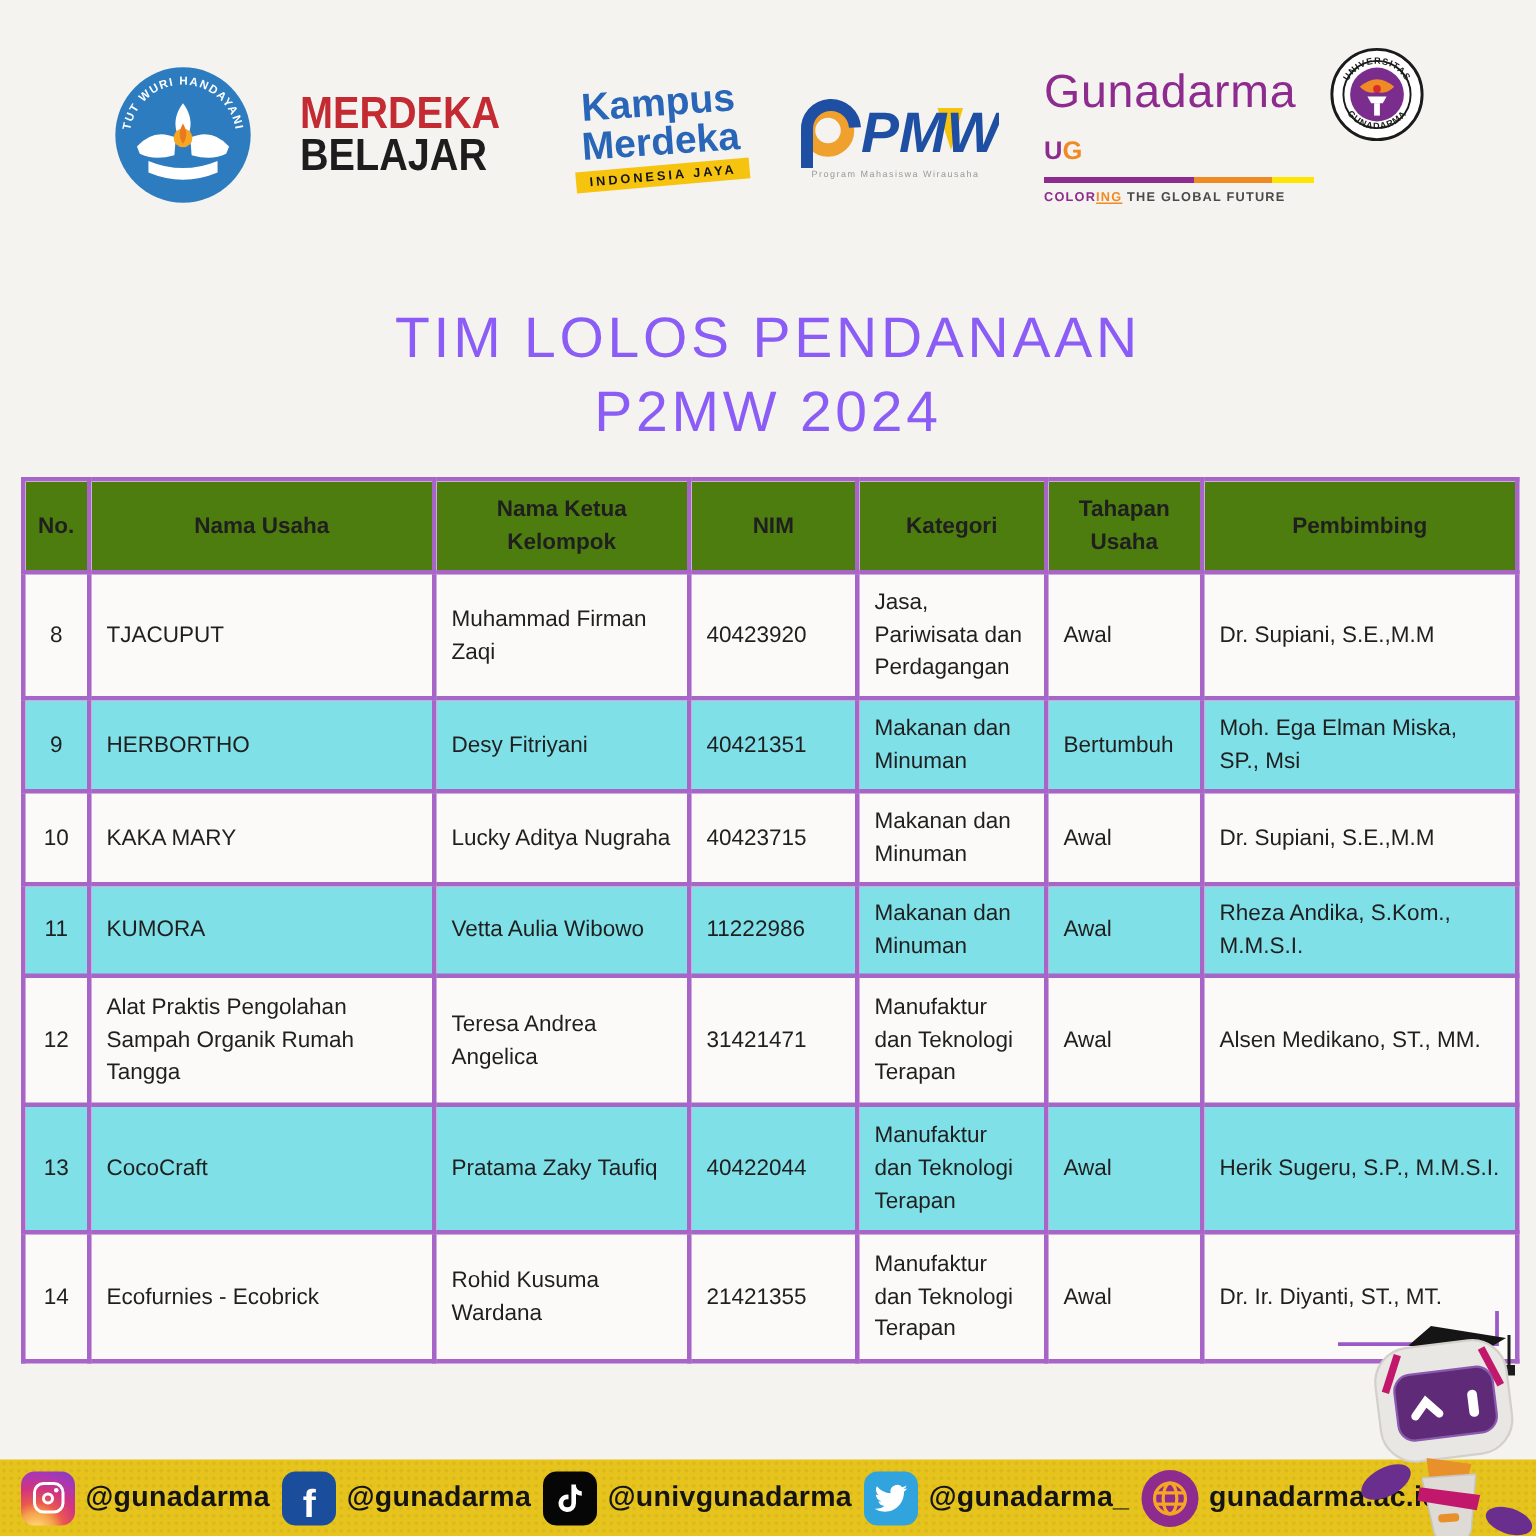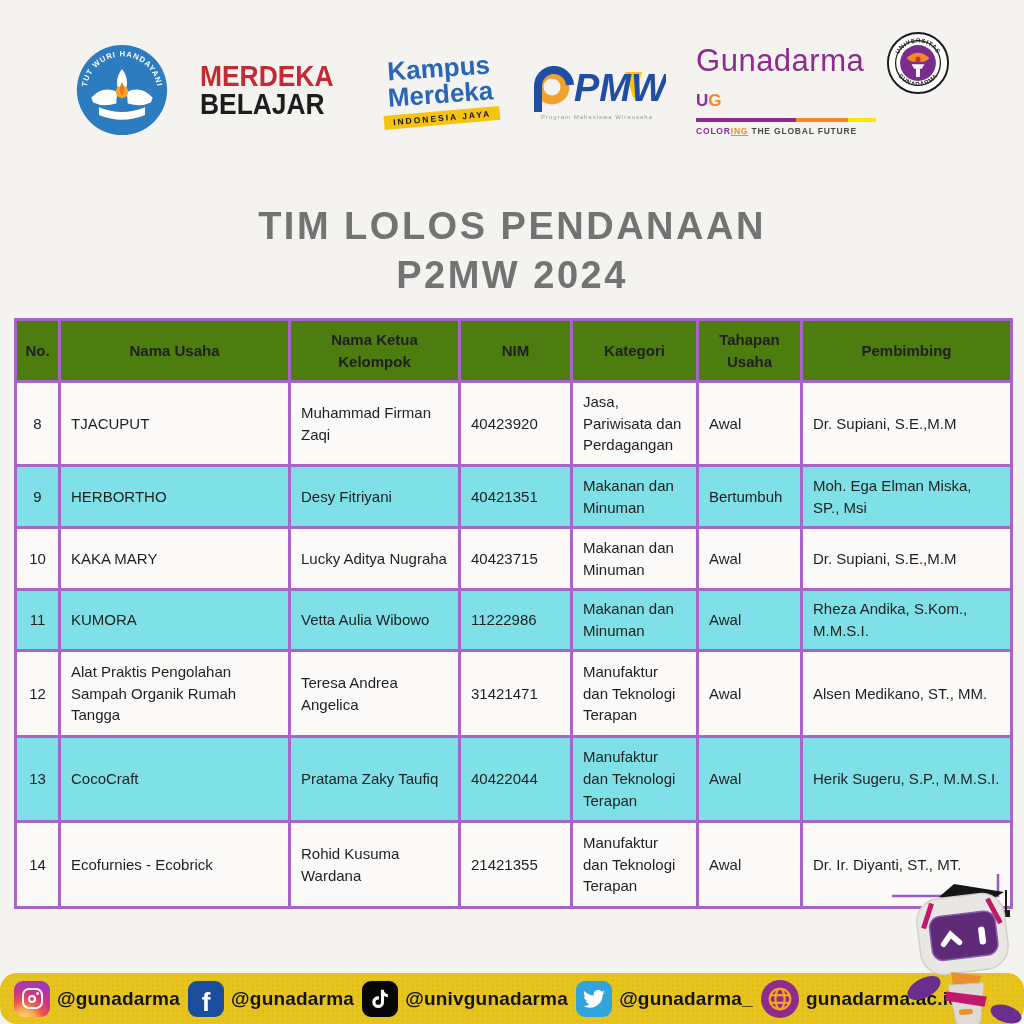--- a/index.html
+++ b/index.html
@@ -30,21 +30,21 @@
   .gd-bar { display:flex; height:4px; width:180px; margin-top:6px; }
   .gd-bar .b1 { width:100px; background:#8E2B8E; }
   .gd-bar .b2 { width:52px; background:#F08A24; }
   .gd-bar .b3 { width:28px; background:#FFE600; }
   .gd-tag { font-size:8.5px; letter-spacing:0.8px; margin-top:4px; font-weight:700; }
   .gd-tag .c1 { color:#8E2B8E;margin-top:47px; } .gd-tag .c2 { color:#F08A24;text-decoration:underline; } .gd-tag .c3 { color:#4A4A4A; }
   .gd-seal { margin-top:-14px; }
 
   
   .title { position:absolute; top:202px; left:0; width:100%; text-align:center;
-           font-weight:700; font-size:38px; letter-spacing:2.5px; color:#737373;
+           font-weight:400; font-size:38px; letter-spacing:2.5px; color:#8b5cf6;
            line-height:1.3; }
 
   
   .grid { position:absolute; top:318px; left:14px; width:996px;
           border-collapse:collapse; table-layout:fixed;
           font-size:15px; color:#1f1f1f; }
   .grid th, .grid td { border:3px solid #A765C8; vertical-align:middle;
                        padding:5px 10px; line-height:1.45; overflow:hidden; }
   .grid thead tr { height:62px; background:#4d7c0f; }
   .grid th { font-weight:600; text-align:center; padding:4px 6px; }
@@ -58,21 +58,21 @@
   .grid tbody tr:nth-child(6) { height:85px; }
   .grid tbody tr:nth-child(7) { height:86px; }
   .grid td:first-child { text-align:center; padding:5px 4px; }
 
   
   .footer { position:absolute; bottom:0; left:0; width:1024px; height:51px;
             background:#E6C41D;
             background-image:radial-gradient(rgba(120,90,0,0.10) 1px, transparent 1px);
             background-size:5px 5px;
             display:flex; align-items:center; justify-content:space-between;
-            padding:0 64px 0 14px;border-radius:17px; }
+            padding:0 64px 0 14px; }
   .f-item { display:flex; align-items:center; gap:7px; }
   .f-label { font-size:19px; font-weight:600; color:#141414; letter-spacing:0.2px; }
   .sq-icon { width:36px; height:36px; border-radius:9px; display:flex;
              align-items:center; justify-content:center; flex:0 0 auto; }
   .ig { background:radial-gradient(circle at 28% 110%, #FED373 8%, #F6A14B 26%,
         #E95950 40%, #D2347F 60%, #A438B7 82%, #7B3FBF 100%); position:relative; }
   .ig-cam { width:21px; height:21px; border:2.5px solid #fff; border-radius:7px; position:relative; }
   .ig-lens { position:absolute; top:50%; left:50%; transform:translate(-50%,-50%);
              width:8px; height:8px; border:2.5px solid #fff; border-radius:50%; }
   .ig-dot { position:absolute; top:1.5px; right:1.5px; width:3.5px; height:3.5px;

